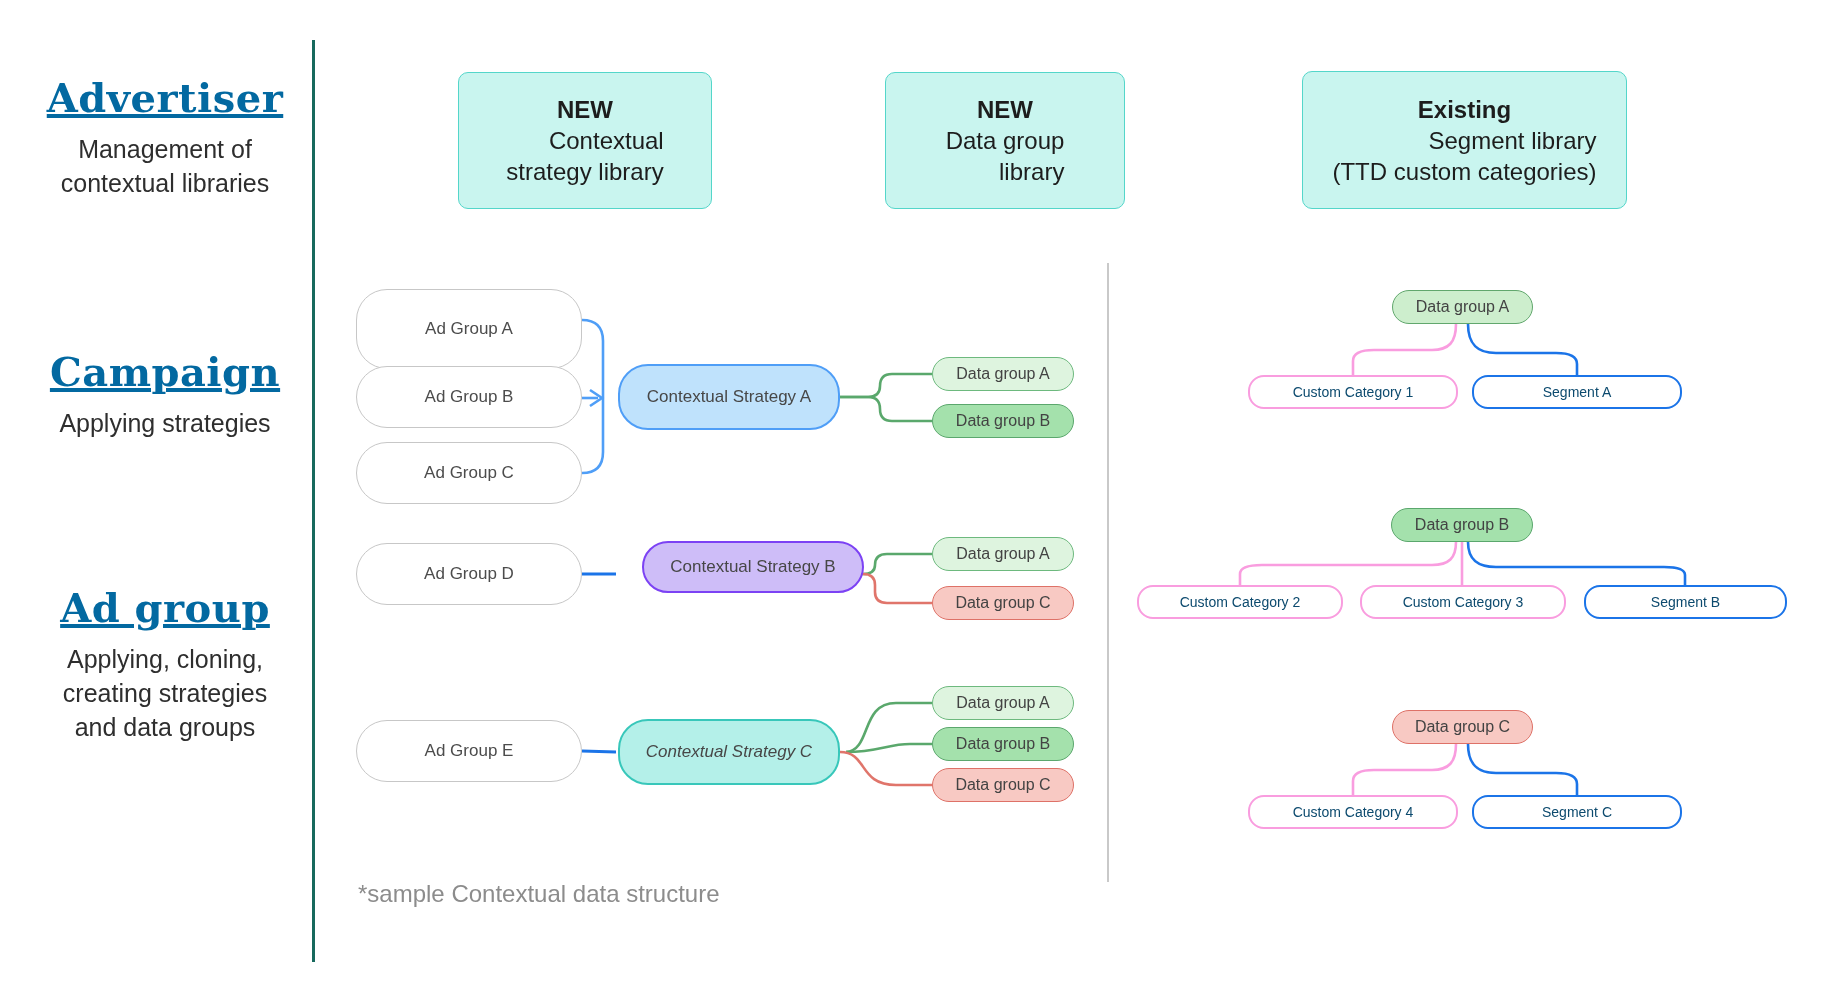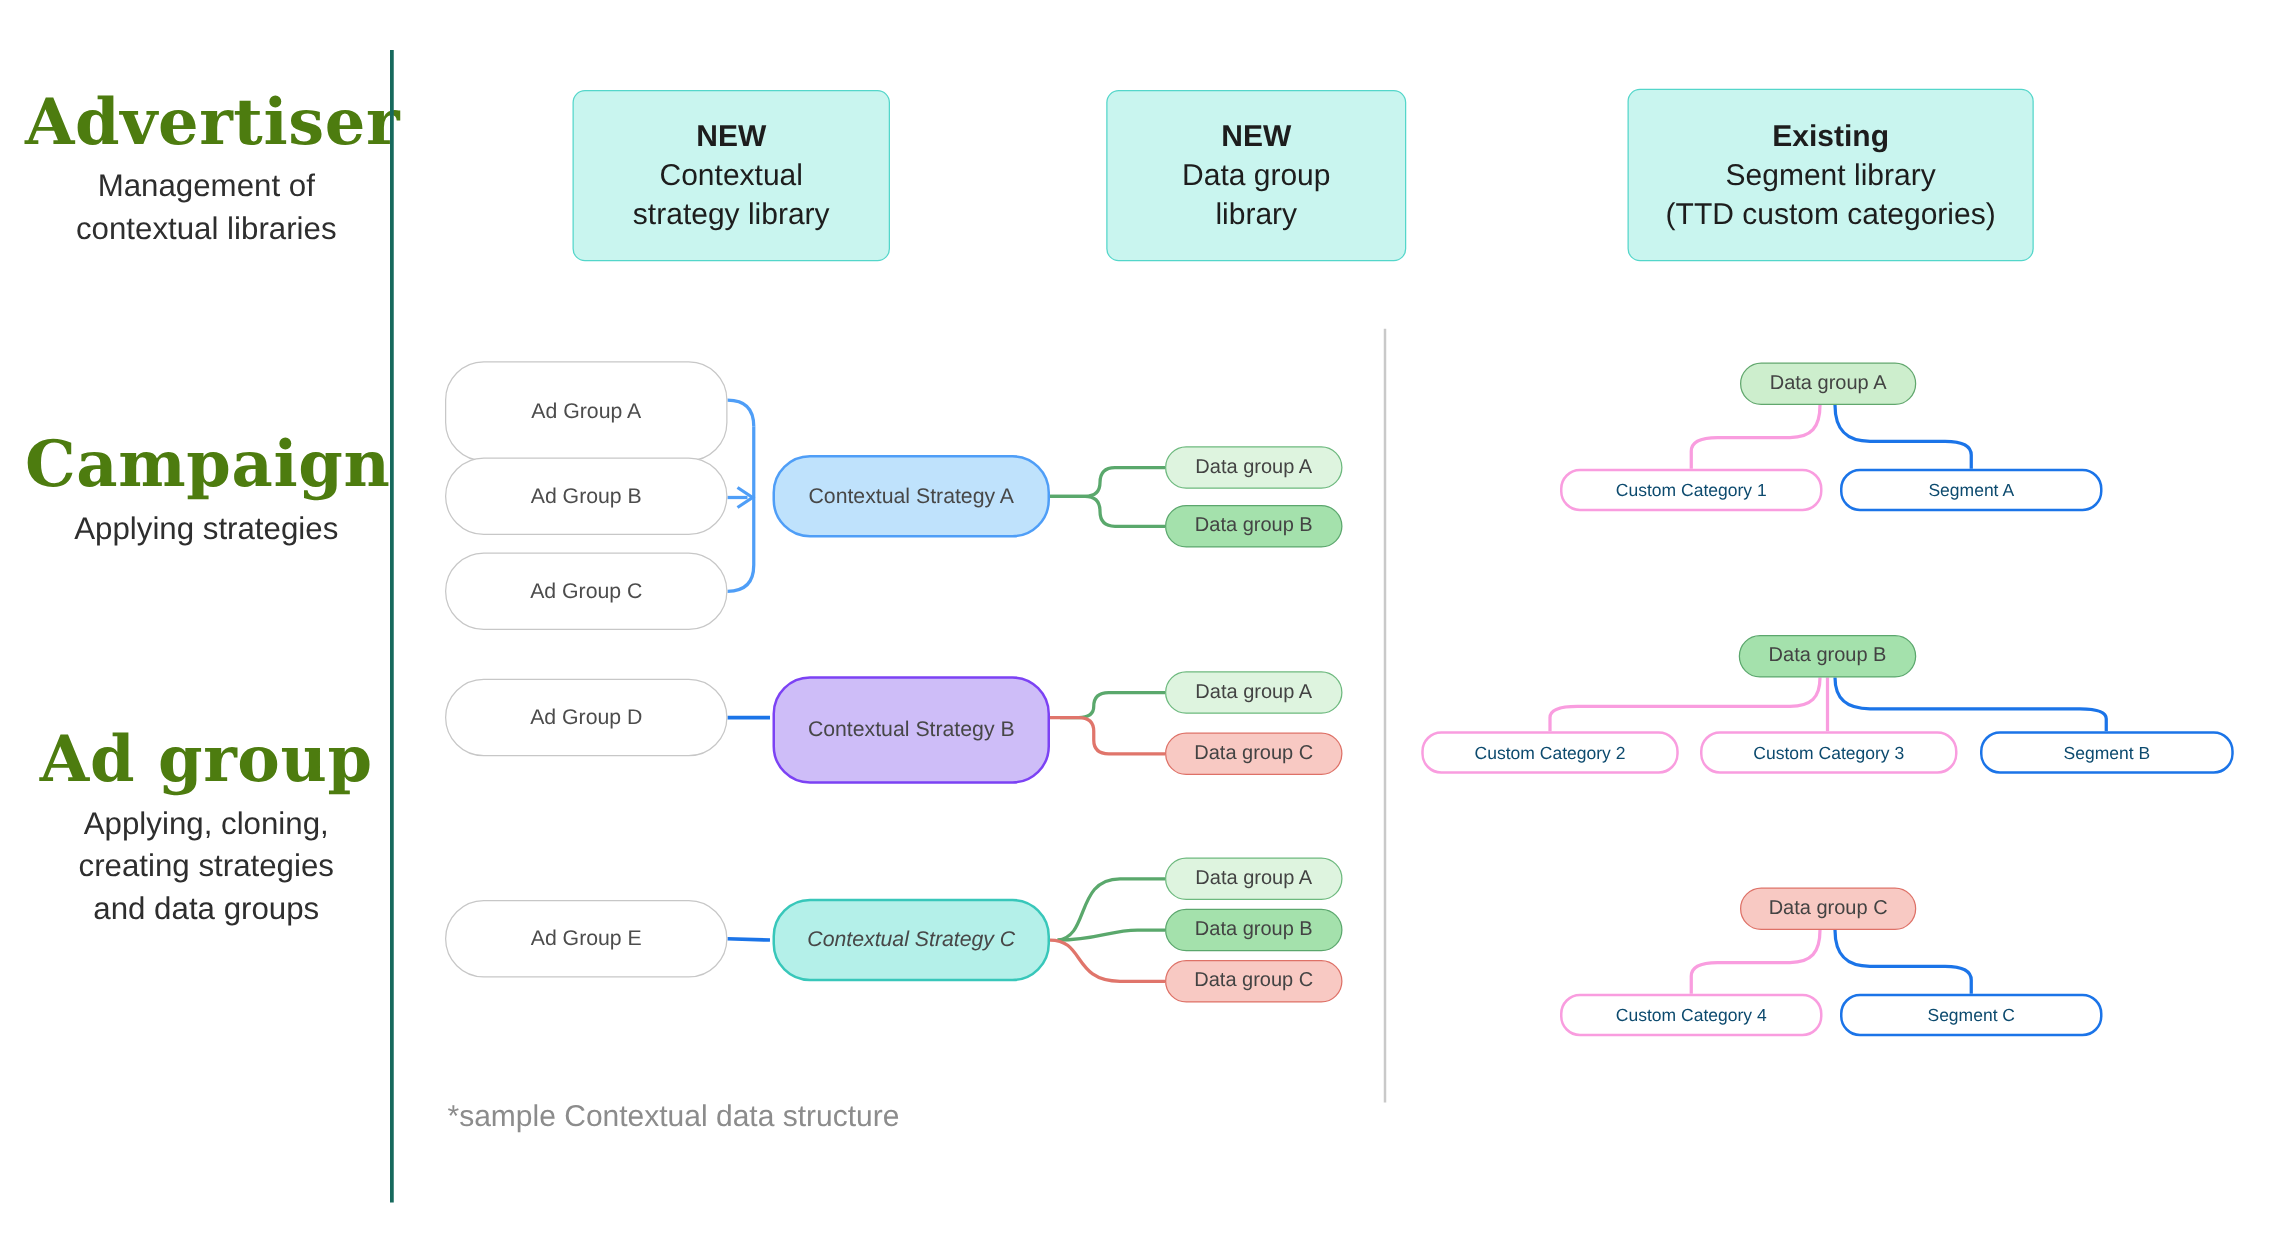--- a/index.html
+++ b/index.html
@@ -7,36 +7,37 @@
     position:relative;width:1829px;height:1005px;background:#ffffff;overflow:hidden;
     font-family:"Liberation Sans",sans-serif;
   }
   .abs{position:absolute;}
   .pre{white-space:pre-line;}
 
   
   .rail-section{width:290px;text-align:center;color:#2f2f2f;}
   .rail-title{
     font-family:"DejaVu Serif","Liberation Serif",serif;
-    font-weight:bold;font-size:51px;line-height:52px;color:#4d7c0f;
+    font-weight:bold;font-size:40px;line-height:52px;color:#0369a1;
     letter-spacing:.5px;
+    text-decoration:underline;
   }
   .rail-sub{font-size:25px;line-height:34px;margin-top:8px;color:#2e2e2e;}
 
   .vline{width:2.5px;background:#17695d;}
   .divider{width:1.5px;background:#c9c9c9;}
 
   
   .lib-box{
     background:#c9f5ef;border:1.8px solid #54d6ca;border-radius:10px;
     display:flex;flex-direction:column;align-items:center;justify-content:center;
     text-align:center;color:#1d1d1d;
   }
   .lib-tag{font-weight:bold;font-size:24px;line-height:31px;}
-  .lib-name{font-size:24px;line-height:31px;}
+  .lib-name{font-size:24px;line-height:31px;text-align:right;}
 
   
   .node{
     display:flex;align-items:center;justify-content:center;text-align:center;
     color:#4c4c4c;background:#ffffff;box-sizing:border-box;
   }
   .adgroup{border:1.8px solid #c7c7c7;border-radius:31px;font-size:17px;}
   .strategy{border-radius:30px;font-size:17px;color:#474747;}
   .strategy-a{background:#bfe2fc;border:2.5px solid #4f9ef7;}
   .strategy-b{background:#cebdf8;border:2.5px solid #7c42f4;}
@@ -153,21 +154,21 @@
   <div class="abs node adgroup" style="left:356px;top:543px;width:226px;height:62px;">
       <span>Ad Group D</span>
     </div>
   <div class="abs node adgroup" style="left:356px;top:720px;width:226px;height:62px;">
       <span>Ad Group E</span>
     </div>
 
   <div class="abs node strategy strategy-a" style="left:618px;top:364px;width:222px;height:66px;justify-content:center;">
       <span>Contextual Strategy A</span>
     </div>
-  <div class="abs node strategy strategy-b" style="left:618px;top:541px;width:222px;height:86px;">
+  <div class="abs node strategy strategy-b" style="left:642px;top:541px;width:222px;height:52px;">
       <span>Contextual Strategy B</span>
     </div>
   <div class="abs node strategy strategy-c" style="left:618px;top:719px;width:222px;height:66px;font-style:italic;">
       <span>Contextual Strategy C</span>
     </div>
 
   <div class="abs node dg dg-green-light" style="left:932px;top:357px;width:142px;height:34px;">
       <span>Data group A</span>
     </div>
   <div class="abs node dg dg-green" style="left:932px;top:404px;width:142px;height:34px;">

